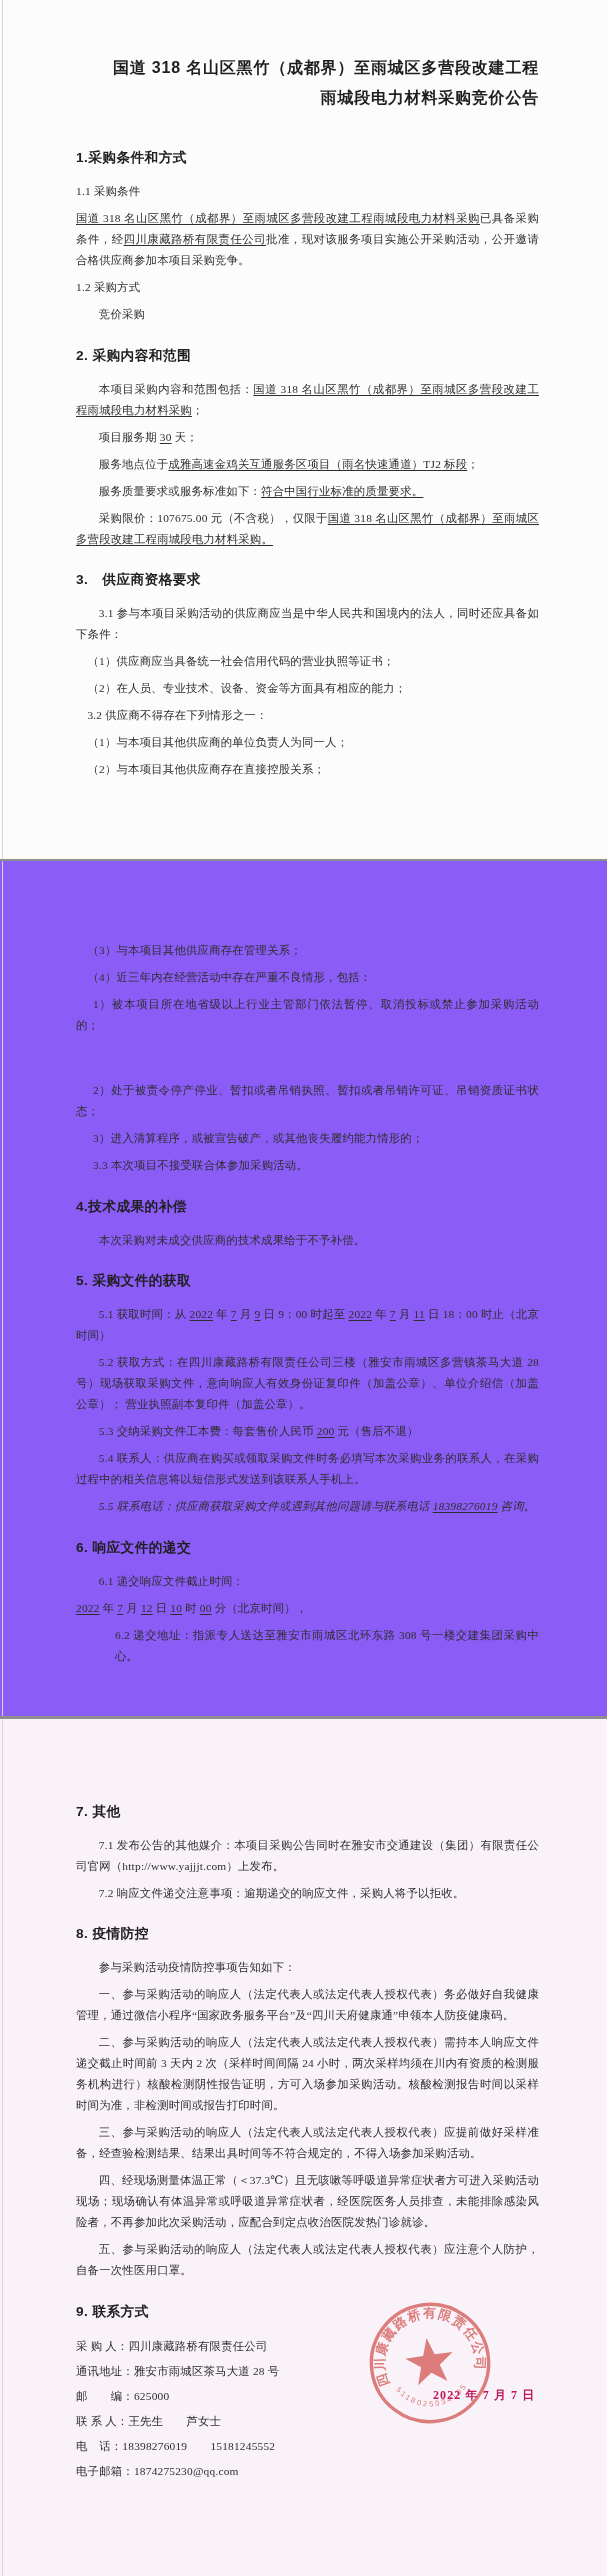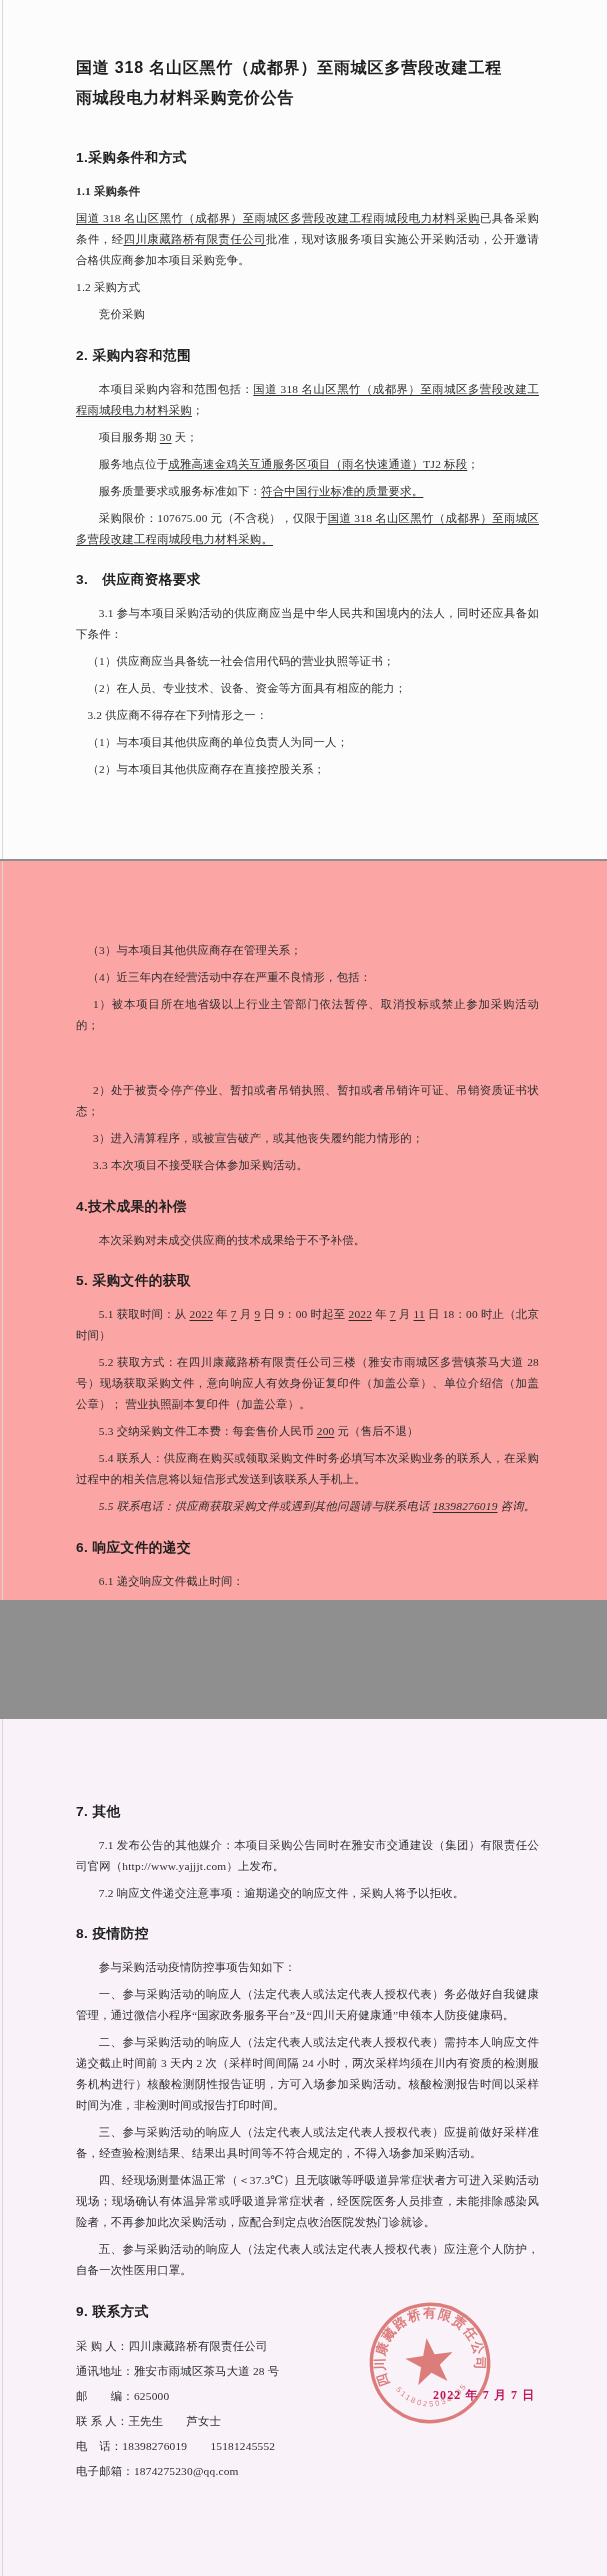--- a/index.html
+++ b/index.html
@@ -3,25 +3,25 @@
 <meta charset="utf-8">
 <style>
   * { margin:0; padding:0; box-sizing:border-box; }
   html,body { background:#9b9b9b; }
   body { width:607px; font-family:"Liberation Serif","DejaVu Serif",serif; color:#2e2e2e; }
   .canvas { position:relative; width:607px; height:2576px; background:#8f8f8f; overflow:hidden; }
 
   .page { position:absolute; left:0; width:607px; overflow:hidden; }
   .page::before { content:""; position:absolute; left:2.3px; top:0; bottom:0; width:0.8px; background:#d8d8d8; }
   .page-1 { top:0;      height:859px; background:#fcfcfc; padding:53px 68px 0 76px; }
-  .page-2 { top:861px; height:739px; background:#fca5a5; padding:73px 68px 8px 76px; }
+  .page-2 { top:861px; height:855px; background:#8b5cf6; padding:73px 68px 8px 76px; }
   .page-3 { top:1719px; height:907px; background:#f9f3f9; padding:62px 68px 0 76px; }
 
   .title-wrap { margin-bottom:35px; }
-  .doc-title { text-align:left; font-family:"Liberation Sans","DejaVu Sans",sans-serif;
+  .doc-title { text-align:right; font-family:"Liberation Sans","DejaVu Sans",sans-serif;
                font-weight:bold; font-size:16px; line-height:30px; letter-spacing:0.8px; color:#1f1f1f; }
 
   .doc-h { font-family:"Liberation Sans","DejaVu Sans",sans-serif; font-weight:bold;
            font-size:13.7px; line-height:20px; margin:20.5px 0 13px; color:#1f1f1f; letter-spacing:0.4px; }
   .doc-p { font-size:11.4px; line-height:21px; margin:6px 0; text-align:justify; letter-spacing:0.2px; }
   .doc-c { margin:1.5px 0; line-height:23.5px; text-align:left; }
   .seg-u { text-decoration:underline; text-underline-offset:2.3px; }
   .seg-b { font-weight:normal; }
 
   .stamp { position:absolute; left:363px; top:577px; }
@@ -33,21 +33,21 @@
 
 <div class="canvas">
 
   <div class="page page-1">
     <header class="title-wrap">
       <h1 class="doc-title">国道 318 名山区黑竹（成都界）至雨城区多营段改建工程</h1>
       <h1 class="doc-title">雨城段电力材料采购竞价公告</h1>
     </header>
     <section>
         <h2 class="doc-h"><span class="">1.采购条件和方式</span></h2>
-        <p class="doc-p" style="text-indent: 0em; font-weight: bold;"><span class="">1.1 采购条件</span></p>
+        <p class="doc-p" style="text-indent: 0em;"><span class="">1.1 采购条件</span></p>
         <p class="doc-p" style="text-indent: 0em;"><span class="seg-u">国道 318 名山区黑竹（成都界）至雨城区多营段改建工程雨城段电力材料采购</span><span class="">已具备采购条件，经</span><span class="seg-u">四川康藏路桥有限责任公司</span><span class="">批准，现对该服务项目实施公开采购活动，公开邀请合格供应商参加本项目采购竞争。</span></p>
         <p class="doc-p" style="text-indent: 0em;"><span class="">1.2 采购方式</span></p>
         <p class="doc-p" style="text-indent: 2em;"><span class="">竞价采购</span></p>
         <h2 class="doc-h"><span class="">2. 采购内容和范围</span></h2>
         <p class="doc-p" style="text-indent: 2em;"><span class="">本项目采购内容和范围包括：</span><span class="seg-u">国道 318 名山区黑竹（成都界）至雨城区多营段改建工程雨城段电力材料采购</span><span class="">；</span></p>
         <p class="doc-p" style="text-indent: 2em;"><span class="">项目服务期 </span><span class="seg-u">30</span><span class=""> 天；</span></p>
         <p class="doc-p" style="text-indent: 2em;"><span class="">服务地点位于</span><span class="seg-u">成雅高速金鸡关互通服务区项目（雨名快速通道）TJ2 标段</span><span class="">；</span></p>
         <p class="doc-p" style="text-indent: 2em;"><span class="">服务质量要求或服务标准如下：</span><span class="seg-u">符合中国行业标准的质量要求。</span></p>
         <p class="doc-p" style="text-indent: 2em;"><span class="">采购限价：107675.00 元（不含税），仅限于</span><span class="seg-u">国道 318 名山区黑竹（成都界）至雨城区</span><span class="seg-u seg-b">多营段改建工程雨城段电力材料采购。</span></p>
         <h2 class="doc-h"><span class="">3.　供应商资格要求</span></h2>

